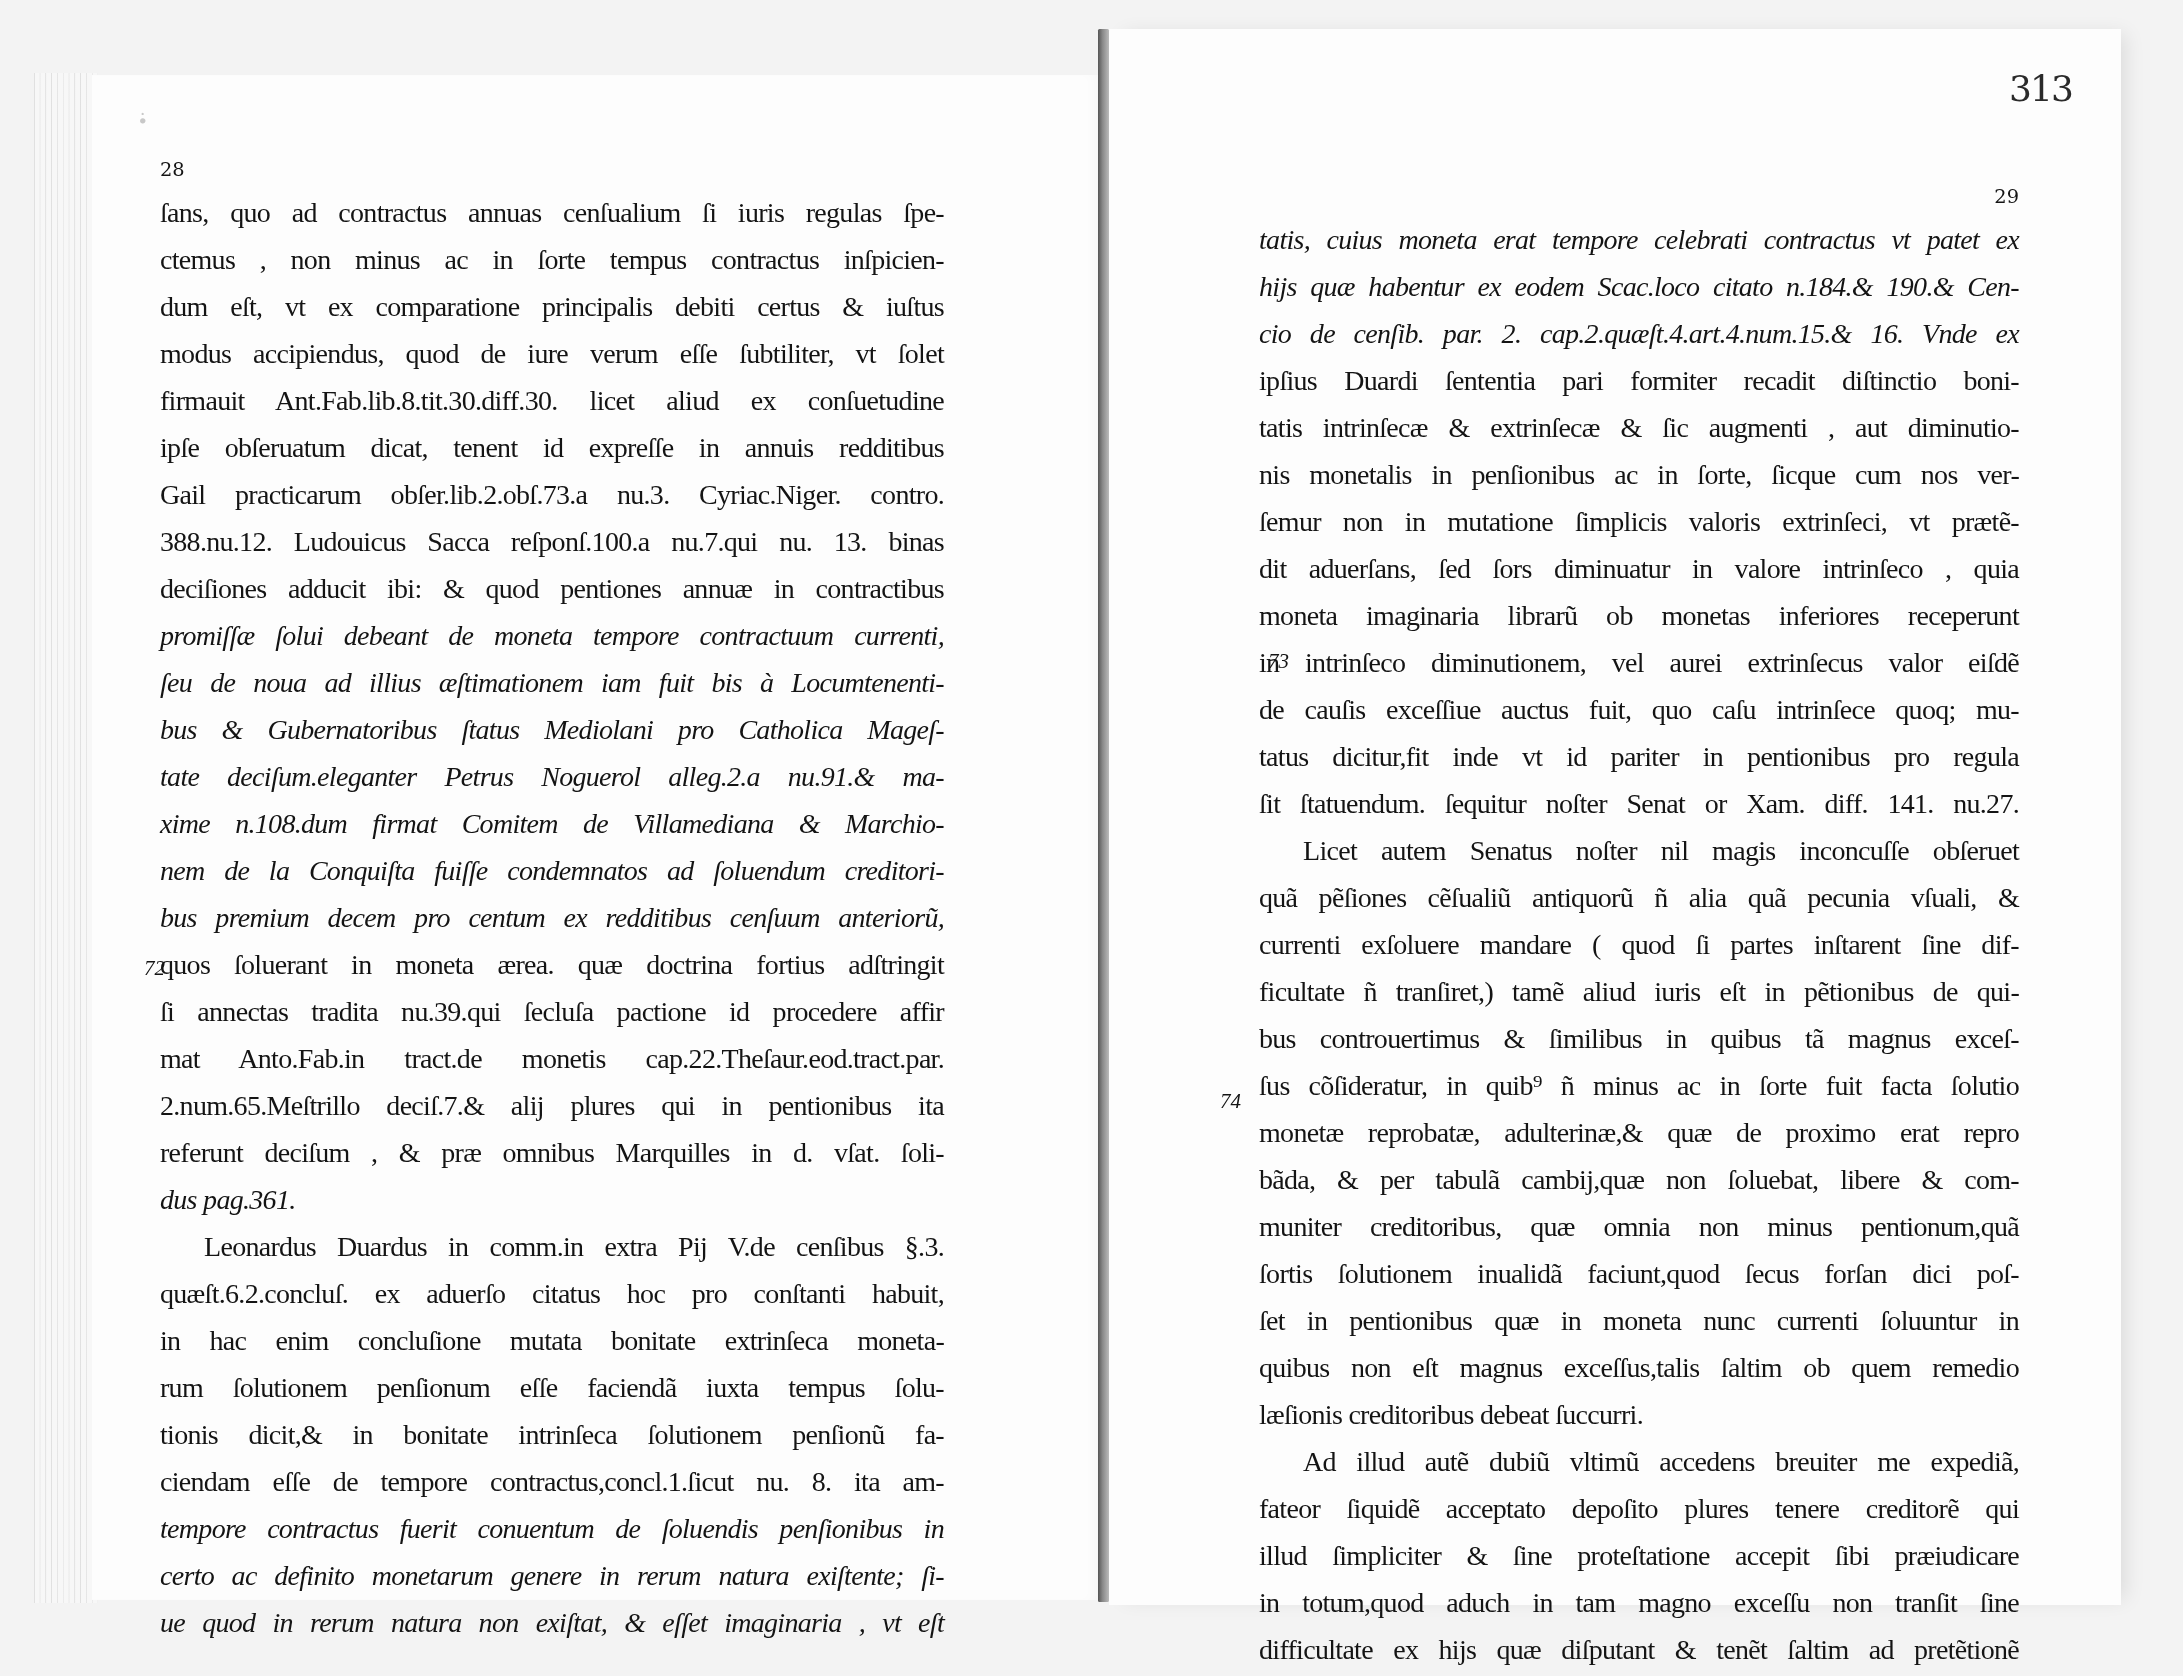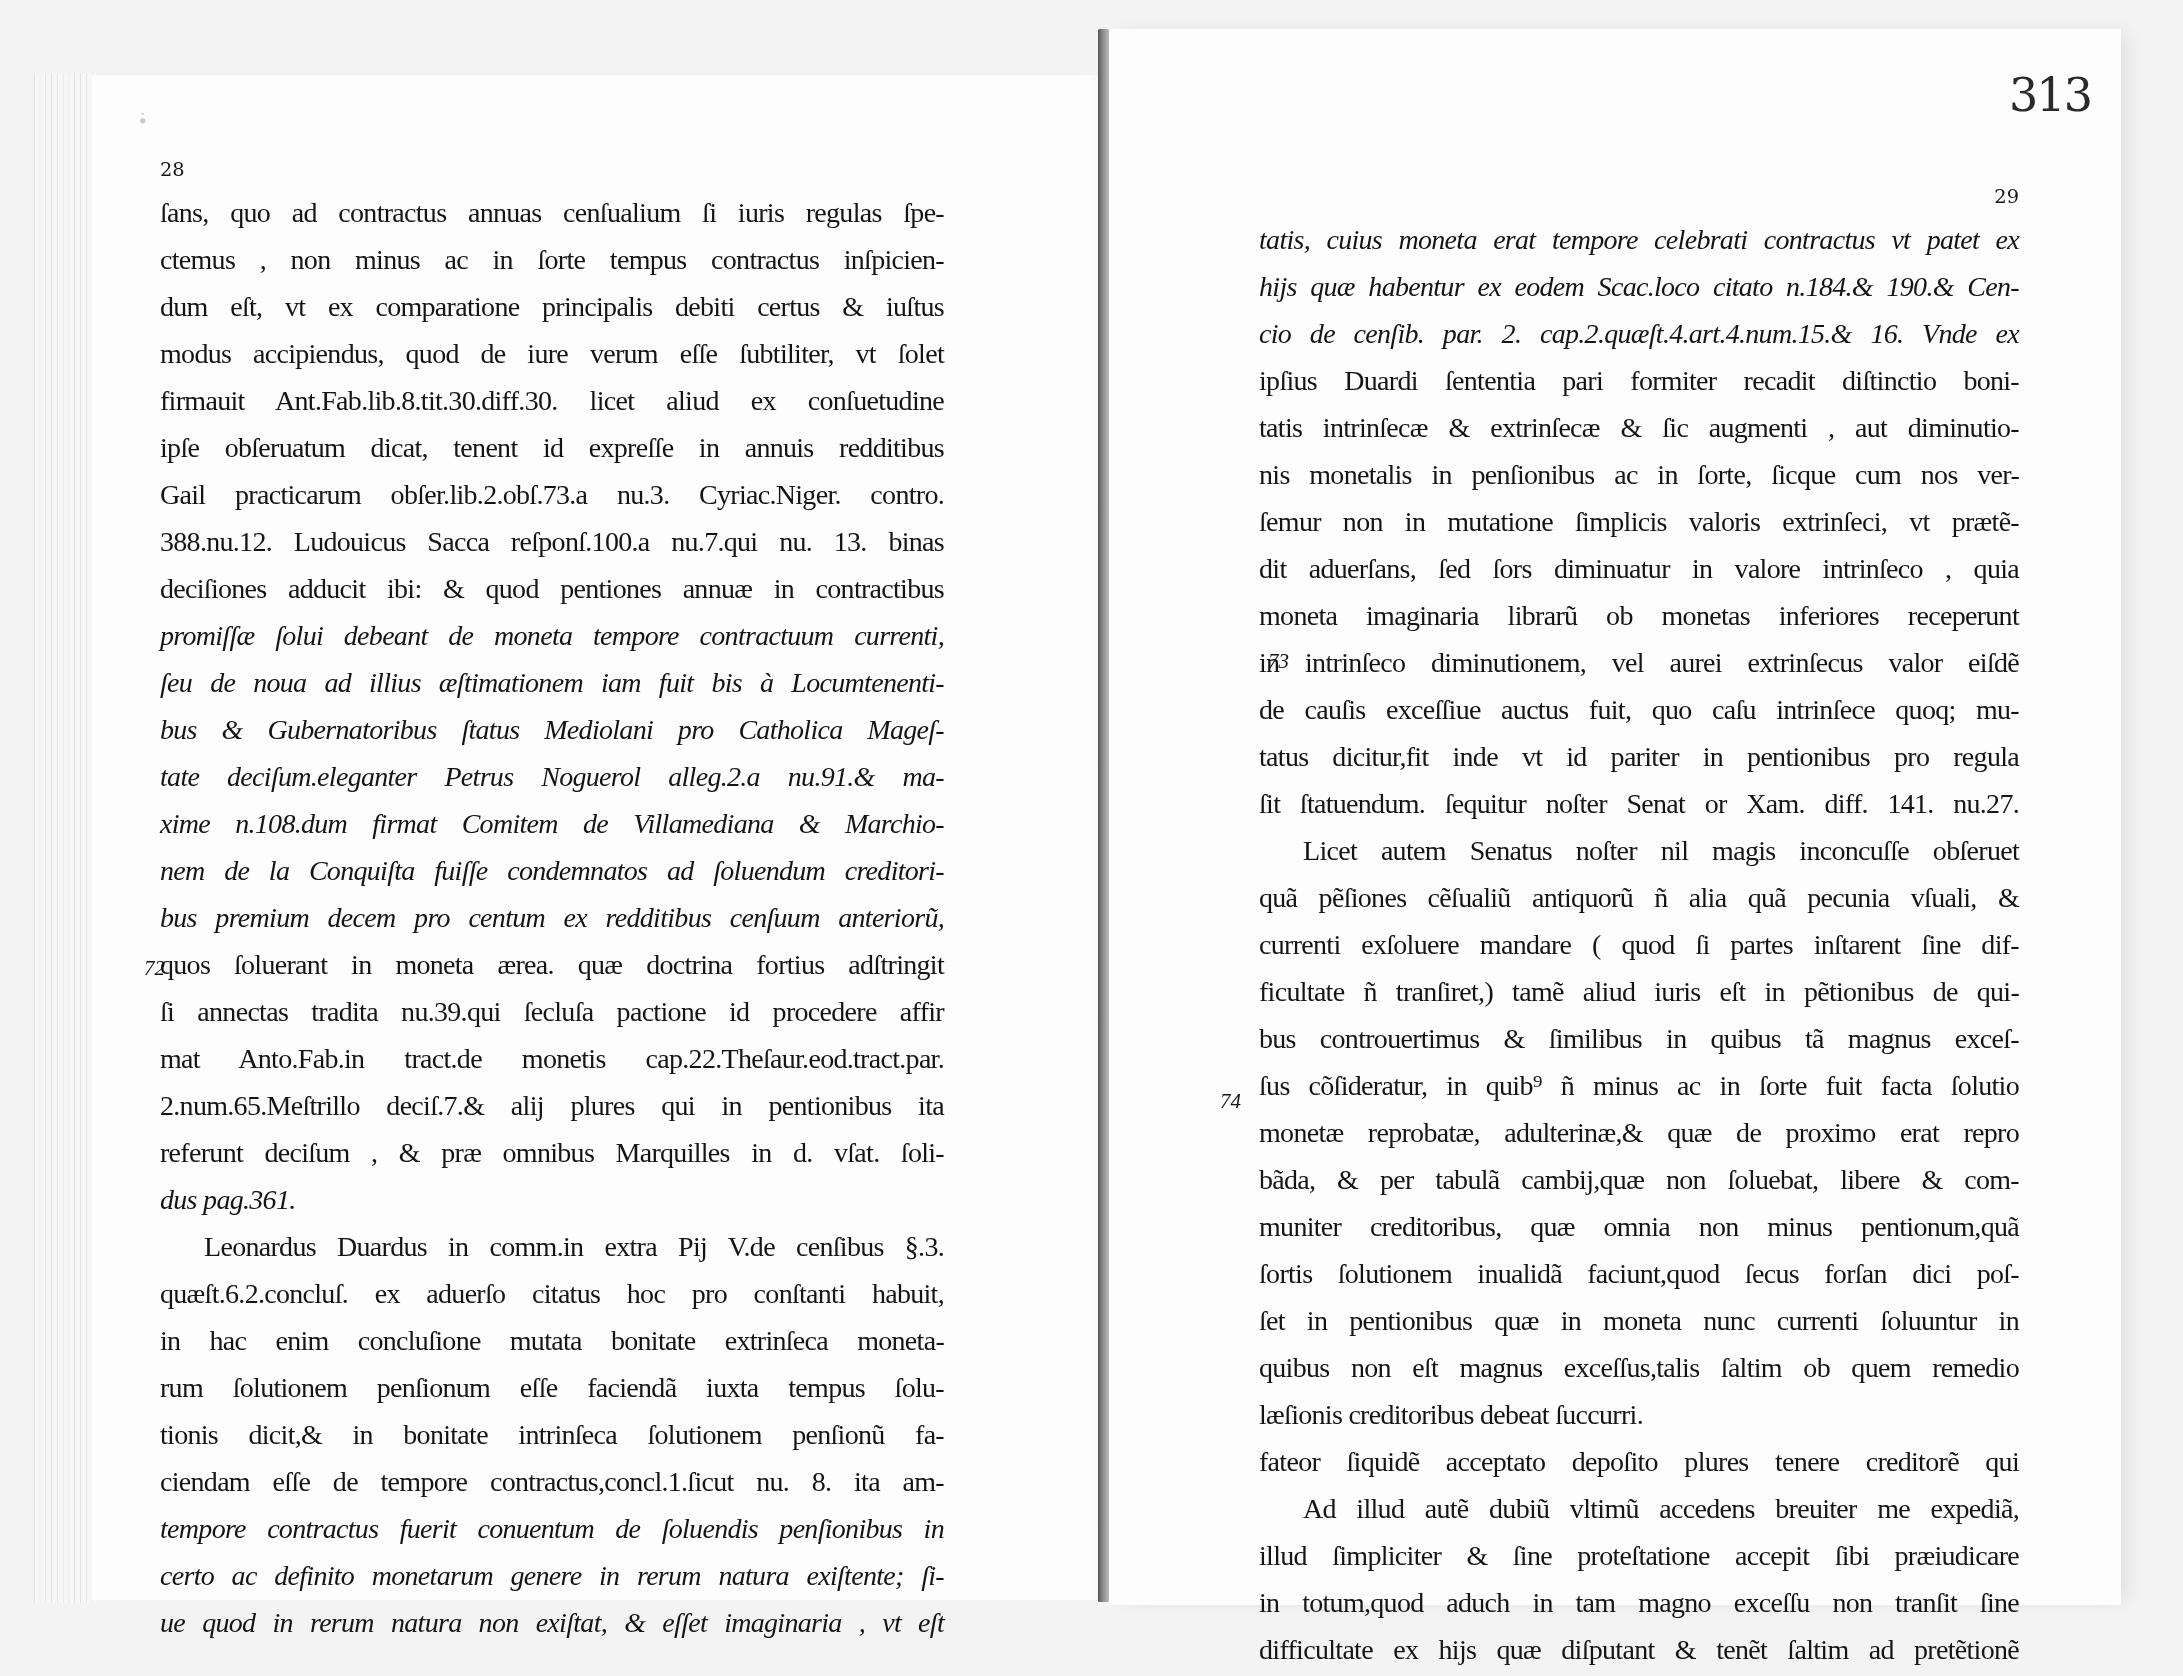--- a/index.html
+++ b/index.html
@@ -43,21 +43,21 @@
   }
   .line.italic { font-style: italic; }
   .line.indent { padding-left: 44px; }
   .line.last { text-align-last: left; }
   .margin-num {
     position: absolute; font-size: 21px; font-style: italic;
     font-family: "Liberation Serif", serif;
   }
   .manuscript-folio {
     position: absolute; left: 2009px; top: 68px;
-    font-size: 46px; font-family: "DejaVu Serif", serif; color: #2a2a2a;
+    font-size: 36px; font-family: "DejaVu Serif", serif; color: #2a2a2a;
     letter-spacing: -1.9px;
   }
   .smudge {
     position: absolute; left: 138px; top: 109px; font-size: 19.4px; color: #c8c8c8;
   }
 </style>
 </head>
 <body>
 
 <div class="page-stack-edge"></div>
@@ -128,22 +128,22 @@
       <div class="line">ficultate ñ tranſiret,) tamẽ aliud iuris eſt in pẽtionibus de qui-</div>
       <div class="line">bus controuertimus &amp; ſimilibus in quibus tã magnus exceſ-</div>
       <div class="line">ſus cõſideratur, in quib⁹ ñ minus ac in ſorte fuit facta ſolutio</div>
       <div class="line">monetæ reprobatæ, adulterinæ,&amp; quæ de proximo erat repro</div>
       <div class="line">bãda, &amp; per tabulã cambij,quæ non ſoluebat, libere &amp; com-</div>
       <div class="line">muniter creditoribus, quæ omnia non minus pentionum,quã</div>
       <div class="line">ſortis ſolutionem inualidã faciunt,quod ſecus forſan dici poſ-</div>
       <div class="line">ſet in pentionibus quæ in moneta nunc currenti ſoluuntur in</div>
       <div class="line">quibus non eſt magnus exceſſus,talis ſaltim ob quem remedio</div>
       <div class="line last">læſionis creditoribus debeat ſuccurri.</div>
+      <div class="line indent">Ad illud autẽ dubiũ vltimũ accedens breuiter me expediã,</div>
       <div class="line">fateor ſiquidẽ acceptato depoſito plures tenere creditorẽ qui</div>
-      <div class="line indent">Ad illud autẽ dubiũ vltimũ accedens breuiter me expediã,</div>
       <div class="line">illud ſimpliciter &amp; ſine proteſtatione accepit ſibi præiudicare</div>
       <div class="line">in totum,quod aduch in tam magno exceſſu non tranſit ſine</div>
       <div class="line">difficultate ex hijs quæ diſputant &amp; tenẽt ſaltim ad pretẽtionẽ</div>
       <div class="line">ſuplementi, Grat. conſ.12.num.19.&amp; 22.lib.1. Purpur. alleg.cõſ.</div>
       <div class="line">383. Cyriac.contro.225.n.18.ad 27.&amp; cap.388. ex nu.16. Viuius</div>
     </div>
 </div>
 
 <div class="margin-num" style="left:1268px; top:649px;">73</div>
 <div class="margin-num" style="left:1220px; top:1089px;">74</div>

